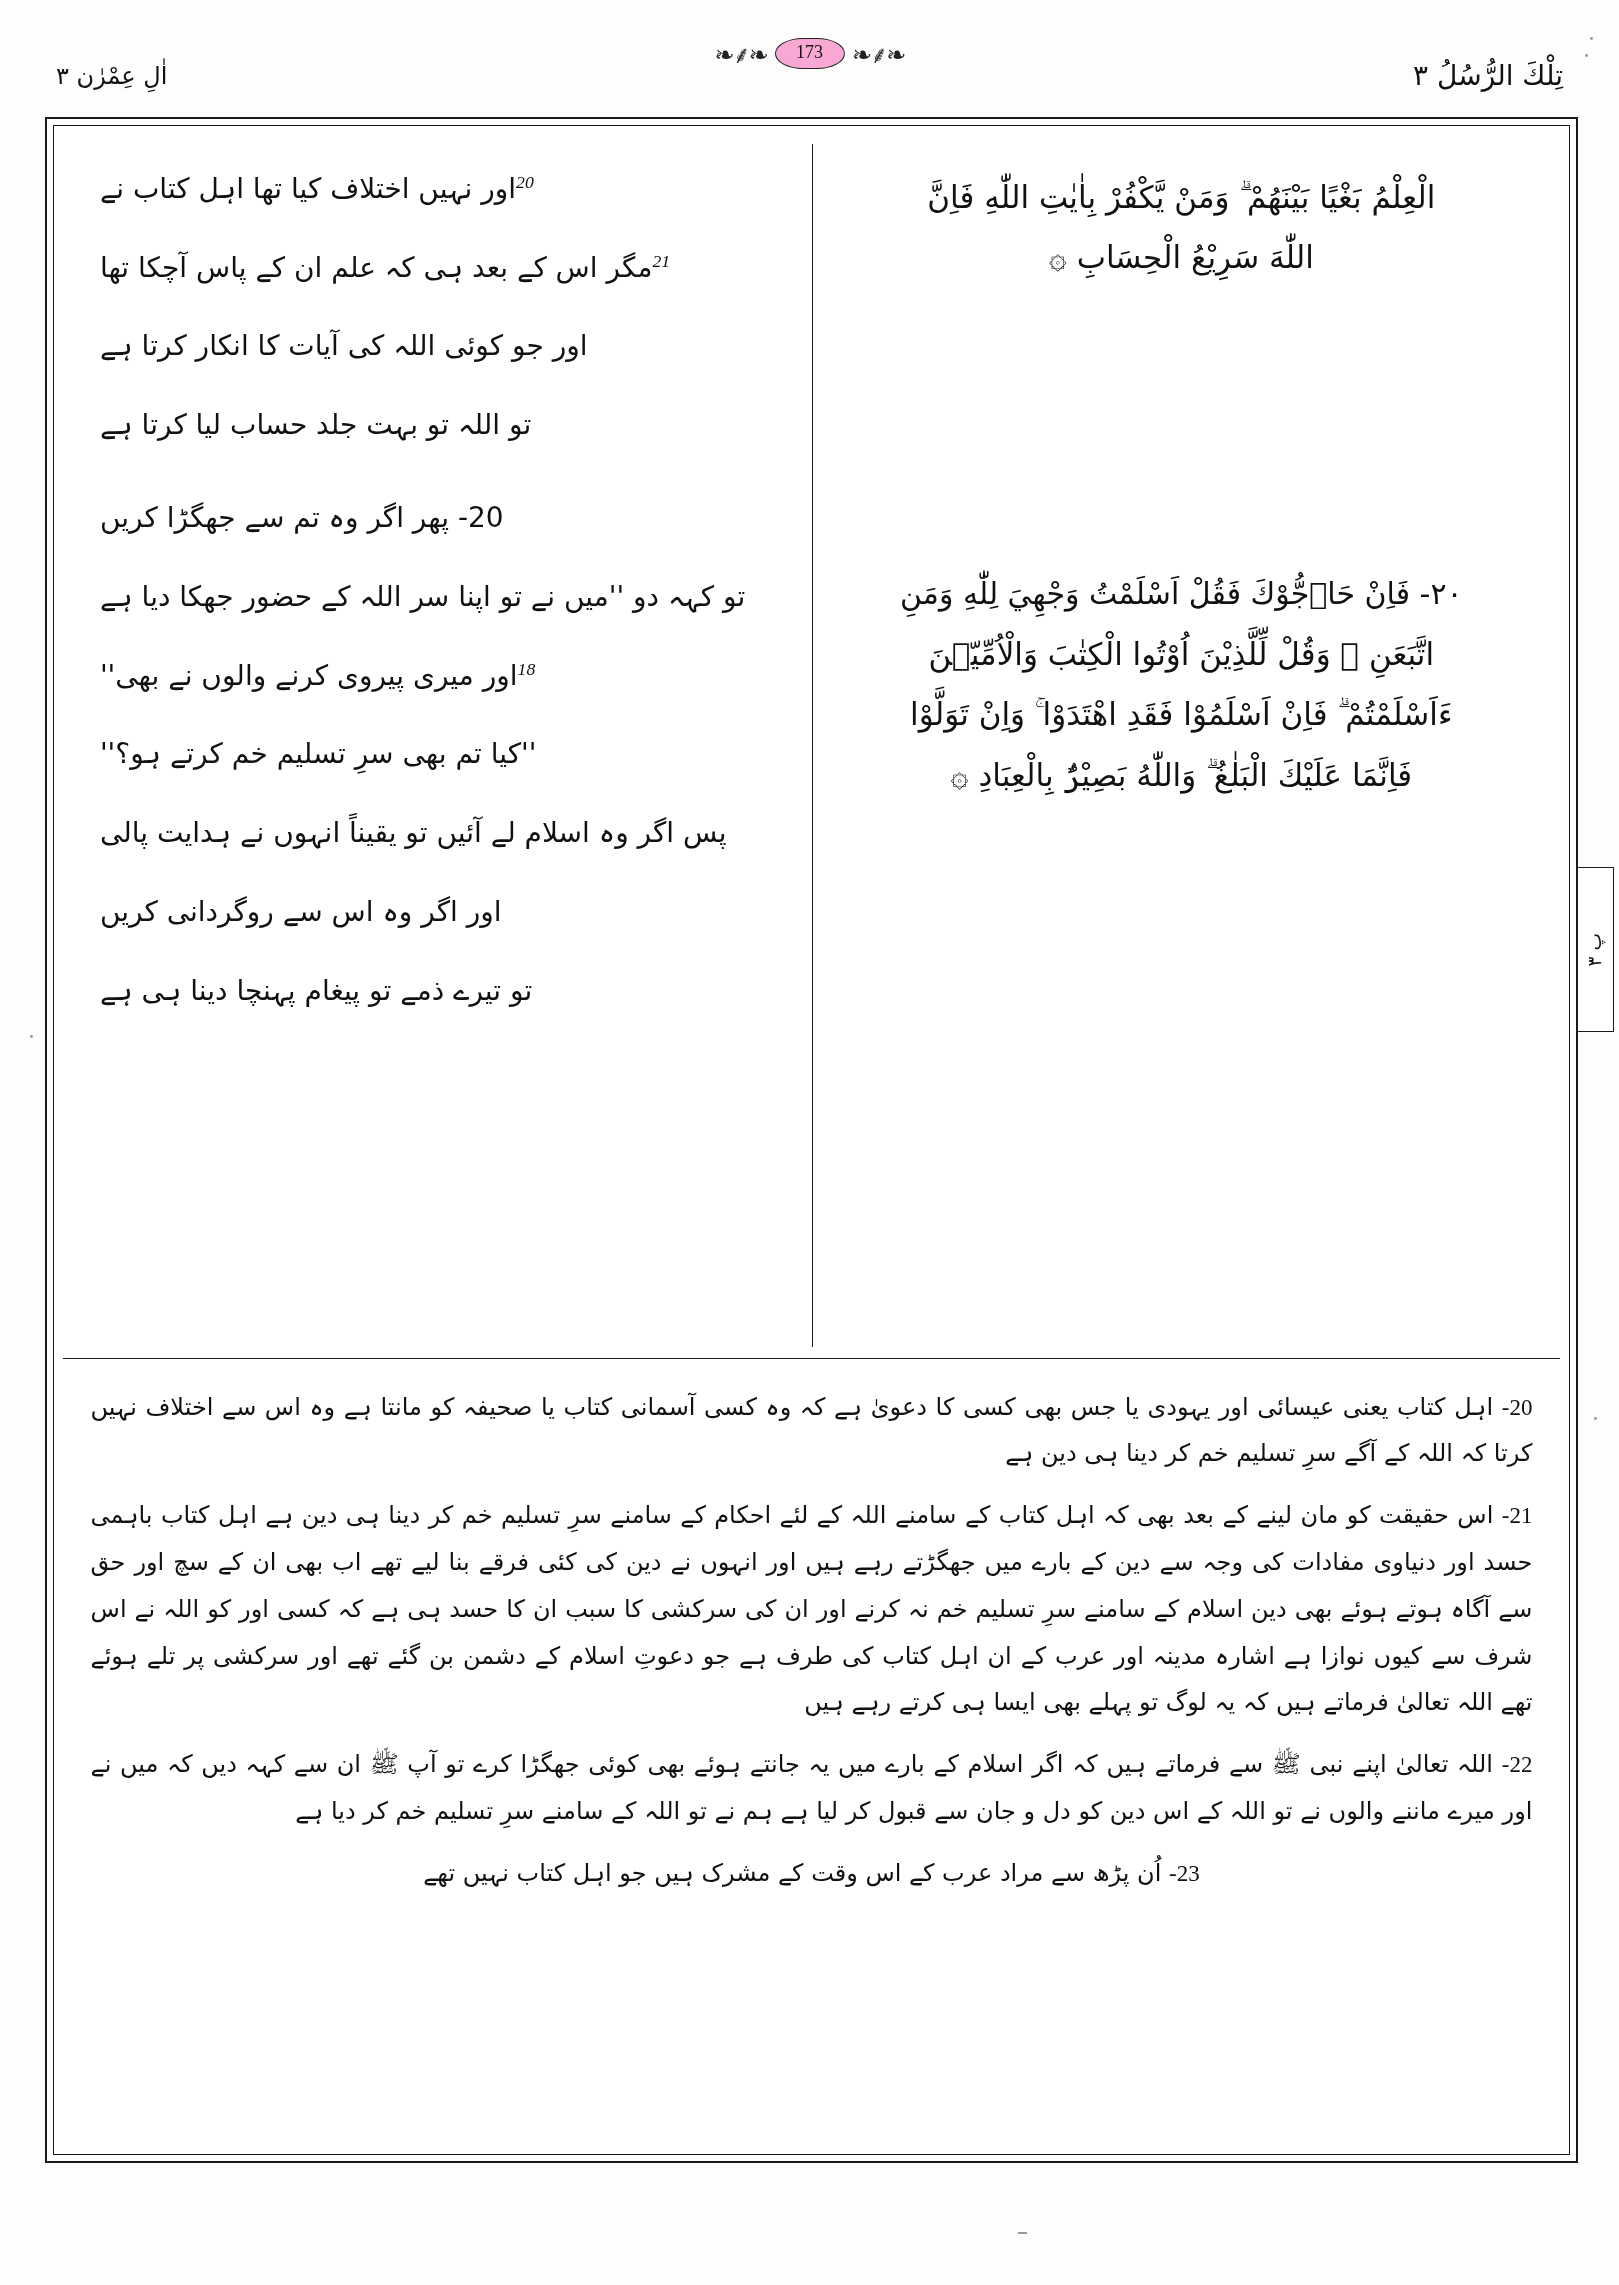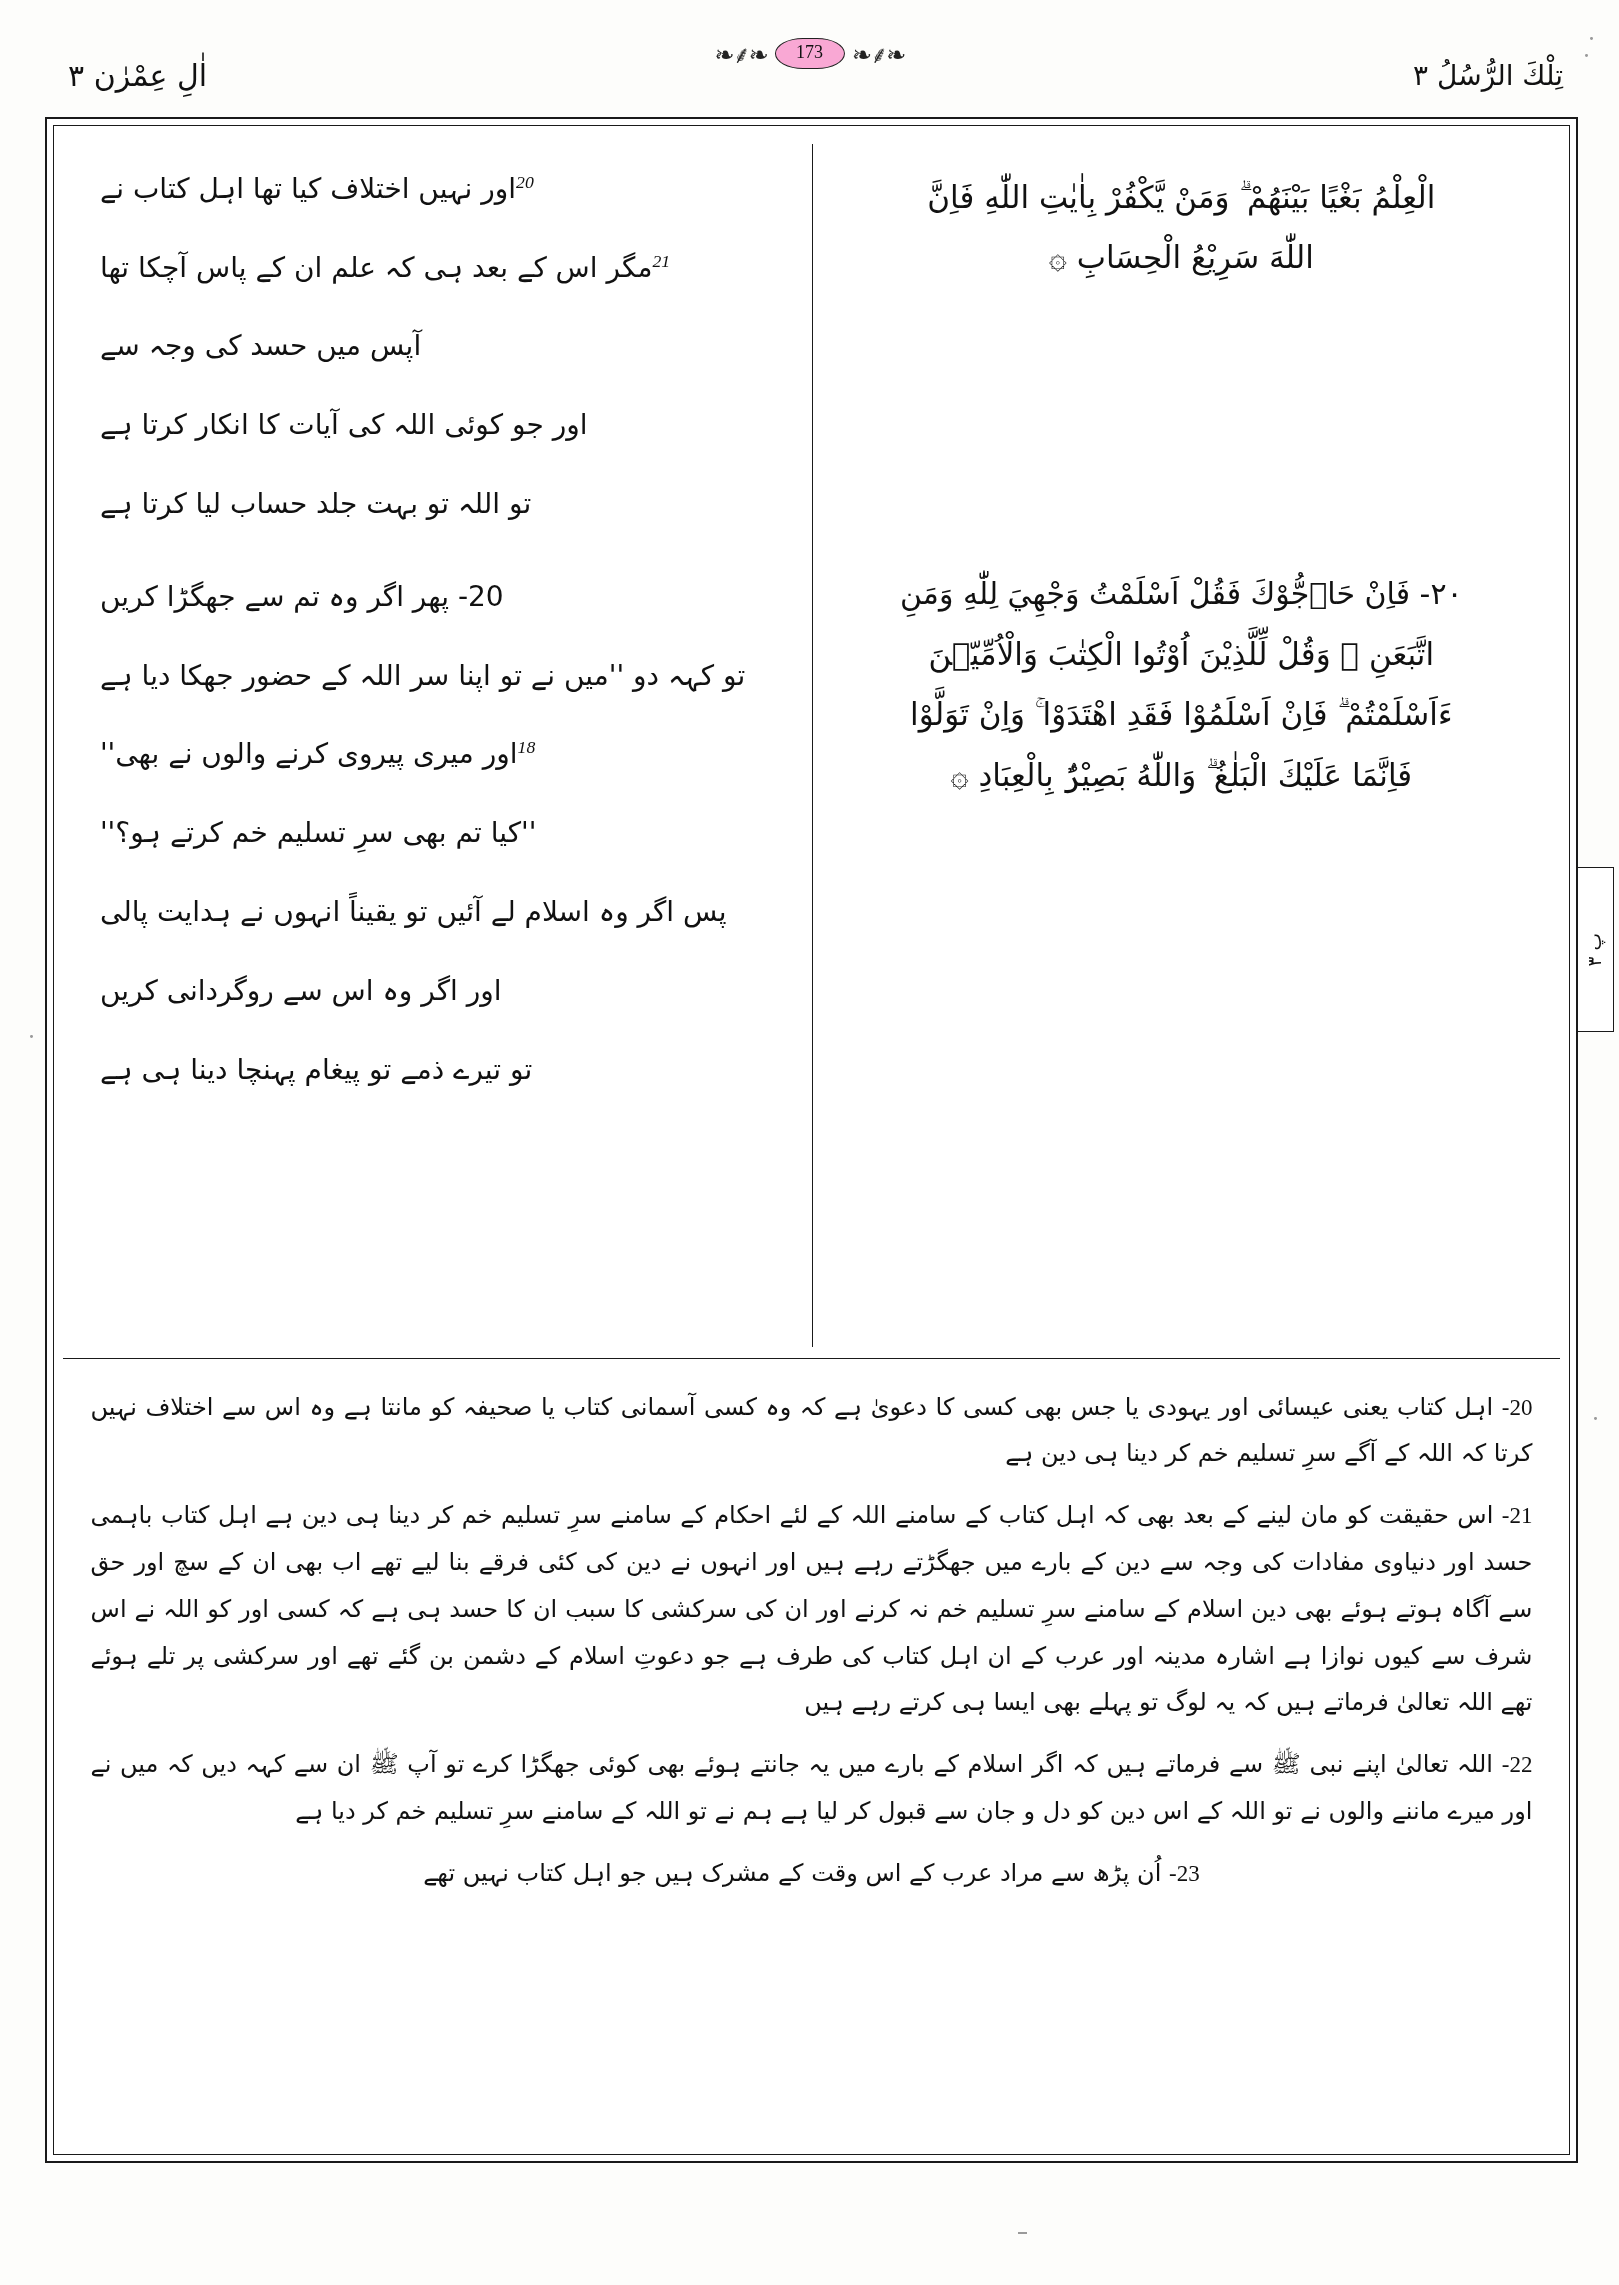--- a/index.html
+++ b/index.html
@@ -32,21 +32,21 @@
     align-items: center;
     justify-content: space-between;
     direction: rtl;
   }
   .header-right, .header-left {
     font-family: "DejaVu Sans", sans-serif;
     font-size: 28px;
     white-space: nowrap;
     letter-spacing: 0.5px;
   }
-  .header-left { font-size: 30px; margin-left: 12px; }
+  .header-left { font-size: 24px; }
   .page-num-wrap {
     position: absolute;
     left: 50%;
     top: 37px;
     transform: translateX(-50%);
     display: flex;
     align-items: center;
     gap: 7.5px;
   }
   .orn {
@@ -249,23 +249,20 @@
         <div class="col-divider"></div>
 
         <div class="col-urdu">
           <div class="ur-line">
             <span class="sup">20</span><span>اور نہیں اختلاف کیا تھا اہل کتاب نے</span>
           </div>
           <div class="ur-line">
             <span class="sup">21</span><span>مگر اس کے بعد ہی کہ علم ان کے پاس آچکا تھا</span>
           </div>
           <div class="ur-line">
-            <span>آپس میں حسد کی وجہ سے</span>
-          </div>
-          <div class="ur-line">
             <span>اور جو کوئی اللہ کی آیات کا انکار کرتا ہے</span>
           </div>
           <div class="ur-line" style="margin-bottom:48px;">
             <span>تو اللہ تو بہت جلد حساب لیا کرتا ہے</span>
           </div>
           <div class="ur-line">
             <span>20- پھر اگر وہ تم سے جھگڑا کریں</span>
           </div>
           <div class="ur-line">
             <span>تو کہہ دو ''میں نے تو اپنا سر اللہ کے حضور جھکا دیا ہے</span>

